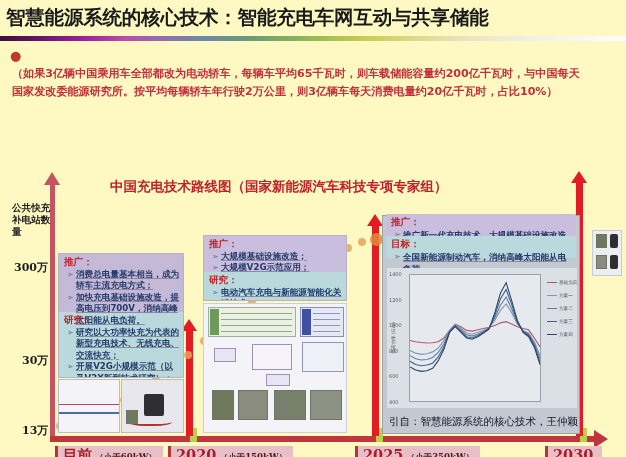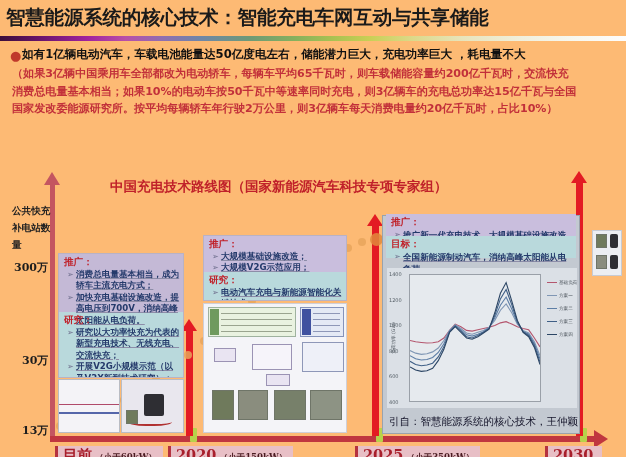--- a/index.html
+++ b/index.html
@@ -5,21 +5,21 @@
   * { box-sizing: border-box; margin: 0; padding: 0; }
   html, body {
     width: 626px; height: 457px;
     background: #fdfdfd;
     font-family: "DejaVu Sans", "Liberation Sans", sans-serif;
     overflow: hidden;
   }
   #slide {
     position: relative;
     width: 626px; height: 457px;
-    background: #fdba74;
+    background: #fef9c3;
   }
 
   
   .slide-title {
     position: absolute; left: 6px; top: 4px; width: 616px;
     font-size: 19.5px; font-weight: bold; color: #1a1a1a;
     letter-spacing: -0.2px; white-space: nowrap;
   }
   .title-rule {
     position: absolute; left: 0px; top: 36px; width: 626px; height: 5px;
@@ -66,21 +66,21 @@
   }
   .y-arrow {
     position: absolute; left: 44px; top: 2px;
     width: 0; height: 0;
     border-left: 8.5px solid transparent; border-right: 8.5px solid transparent;
     border-bottom: 13px solid #c45560;
   }
   .y-label {
     position: absolute; left: 12px; top: 32px;
     font-size: 9.6px; font-weight: bold; color: #222;
-    line-height: 17px; width: 46px;
+    line-height: 12px; width: 46px;
   }
   .y-tick {
     position: absolute; font-size: 11px; font-weight: bold;
     color: #1d1d1d; font-family: "DejaVu Serif", "Liberation Serif", serif;
     white-space: nowrap;
   }
   .y-tick.t300 { left: 14px; top: 90px; }
   .y-tick.t30  { left: 22px; top: 183px; }
   .y-tick.t13  { left: 22px; top: 253px; }
 
@@ -245,24 +245,22 @@
 <body>
 
 <div id="slide">
 
   <div class="slide-title">智慧能源系统的核心技术：智能充电车网互动与共享储能</div>
   <div class="title-rule"></div>
 
   <div class="body-block">
     <div class="bullet-row">
       <span class="bullet-dot">●</span>
-      <span class="bullet-text">如有1亿辆电动汽车，车载电池能量达50亿度电左右，储能潜力巨大，充电功率巨大 ，耗电量不大</span>
-    </div>
-    <div class="para-red">（如果3亿辆中国乘用车全部都改为电动轿车，每辆车平均65千瓦时，则车载储能容量约200亿千瓦时，交流快充</div>
-    <div class="para-red">消费总电量基本相当；如果10%的电动车按50千瓦中等速率同时充电，则3亿辆车的充电总功率达15亿千瓦与全国</div>
+    </div>
+    <div class="para-red">（如果3亿辆中国乘用车全部都改为电动轿车，每辆车平均65千瓦时，则车载储能容量约200亿千瓦时，与中国每天</div>
     <div class="para-red">国家发改委能源研究所。按平均每辆轿车年行驶2万公里，则3亿辆车每天消费电量约20亿千瓦时，占比10%）</div>
   </div>
 
   <div class="roadmap">
 
     <div class="roadmap-title">中国充电技术路线图（国家新能源汽车科技专项专家组）</div>
 
     <div class="y-arrow"></div>
     <div class="y-axis"></div>
     <div class="y-label">公共快充<br>补电站数量</div>

